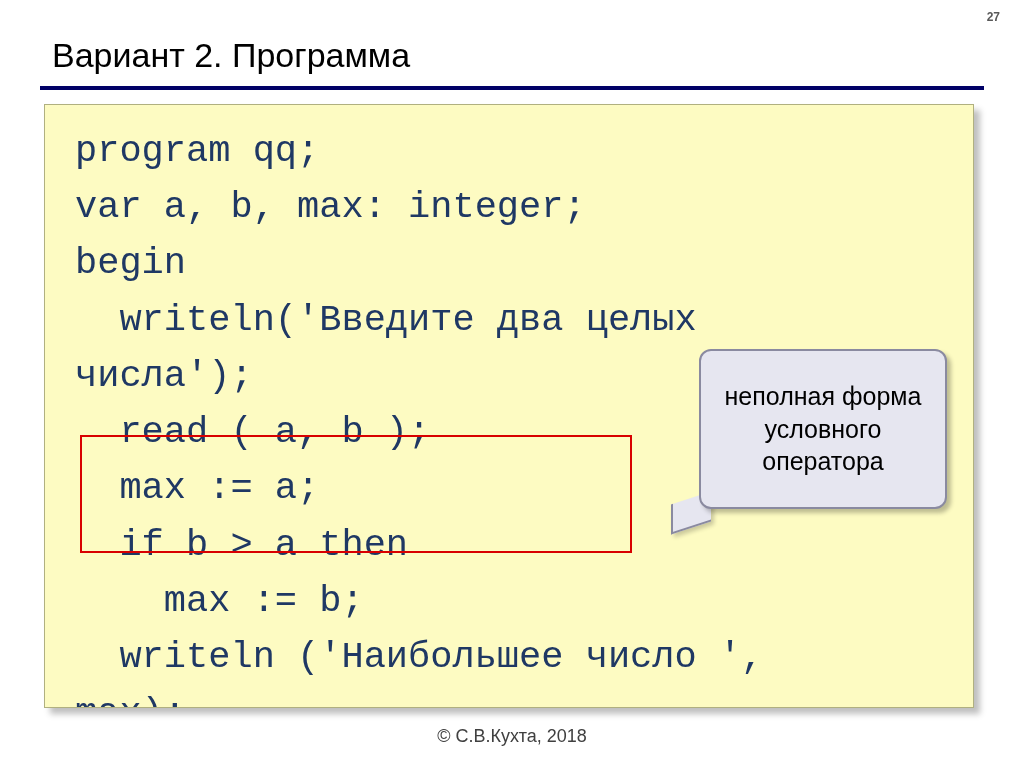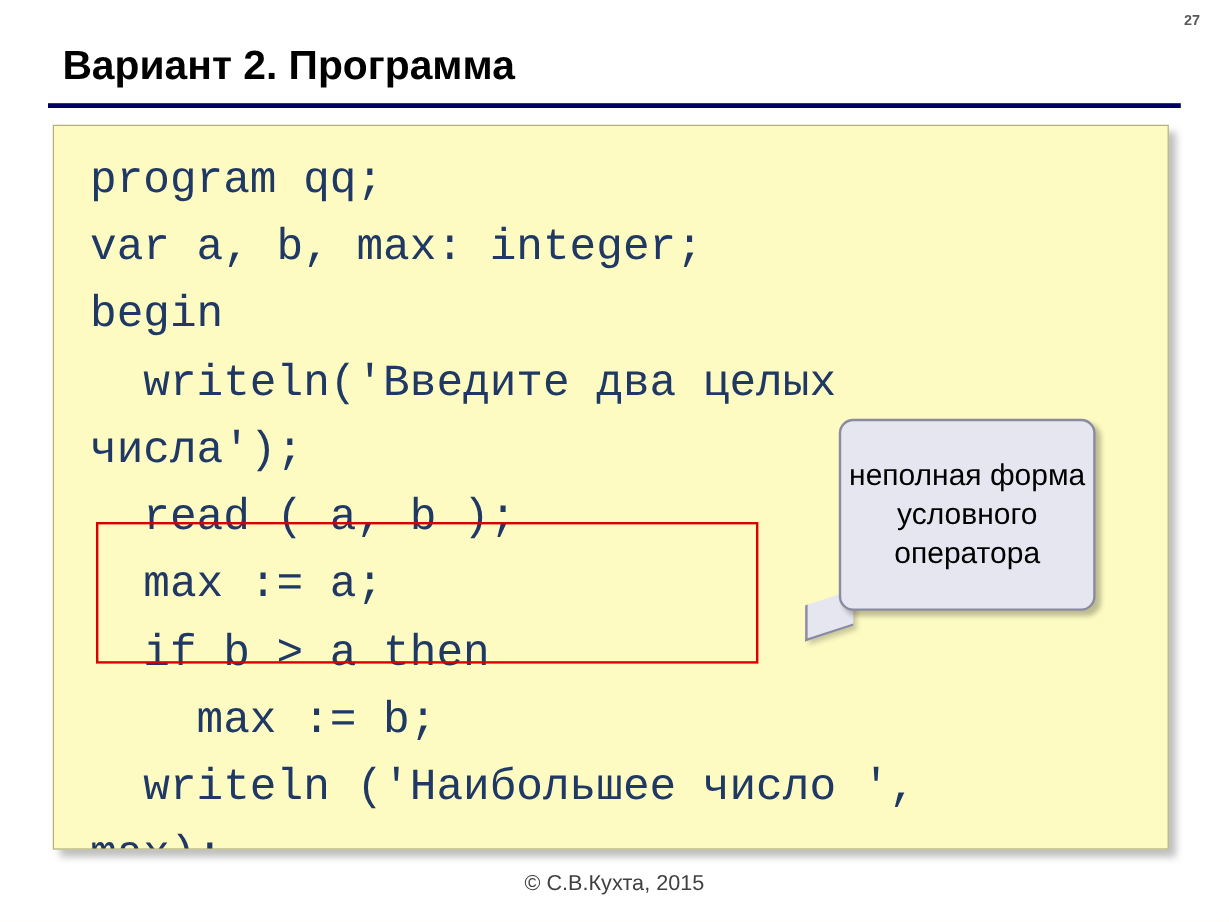--- a/index.html
+++ b/index.html
@@ -1,19 +1,19 @@
 <!DOCTYPE html>
 <html><head>
 <meta charset="utf-8">
 <style>
   * { margin: 0; padding: 0; box-sizing: border-box; }
   html, body { width: 1024px; height: 768px; background: #fff; font-family: Arial, Helvetica, sans-serif; }
   .slide { position: relative; width: 1024px; height: 768px; }
   .page-num { position: absolute; top: 10px; right: 24px; font-size: 12px; font-weight: bold; color: #595959; }
-  .title { position: absolute; top: 36px; left: 52px; font-size: 34px; font-weight: bold; color: #000; }
+  .title { position: absolute; top: 36px; left: 52px; font-size: 34px; font-weight: normal; color: #000; }
   .title-rule { position: absolute; top: 86px; left: 40px; width: 944px; height: 0; border-top: 4px solid #000066; }
   .codebox {
     position: absolute;
     top: 104px; left: 44px;
     width: 930px; height: 604px;
     background: #fdfbc2;
     border: 1px solid #b0b080;
     box-shadow: 6px 6px 6px rgba(0,0,0,0.25);
     padding: 18px 30px 0 30px;
     overflow: hidden;
@@ -28,21 +28,21 @@
   .red-frame {
     position: absolute;
     top: 435px; left: 80px;
     width: 552px; height: 118px;
     border: 2px solid #d80000;
     background: transparent;
   }
   .callout {
     position: absolute;
     top: 349px; left: 699px;
-    width: 214px; height: 160px;
+    width: 248px; height: 160px;
     background: #e6e6f0;
     border: 2px solid #8a8aa0;
     border-radius: 12px;
     box-shadow: 4px 4px 4px rgba(0,0,0,0.25);
     display: flex;
     align-items: center;
     justify-content: center;
     text-align: center;
     font-size: 25px;
     color: #000;
@@ -93,15 +93,15 @@
   end.</div>
   </div>
 
   <div class="red-frame"></div>
 
   <div class="callout-pointer"></div>
   <div class="callout">
     <span>неполная форма условного оператора</span>
   </div>
 
-  <div class="footer">© С.В.Кухта, 2015</div>
+  <div class="footer">© С.В.Кухта, 2018</div>
 
 </div>
 
 </body></html>

